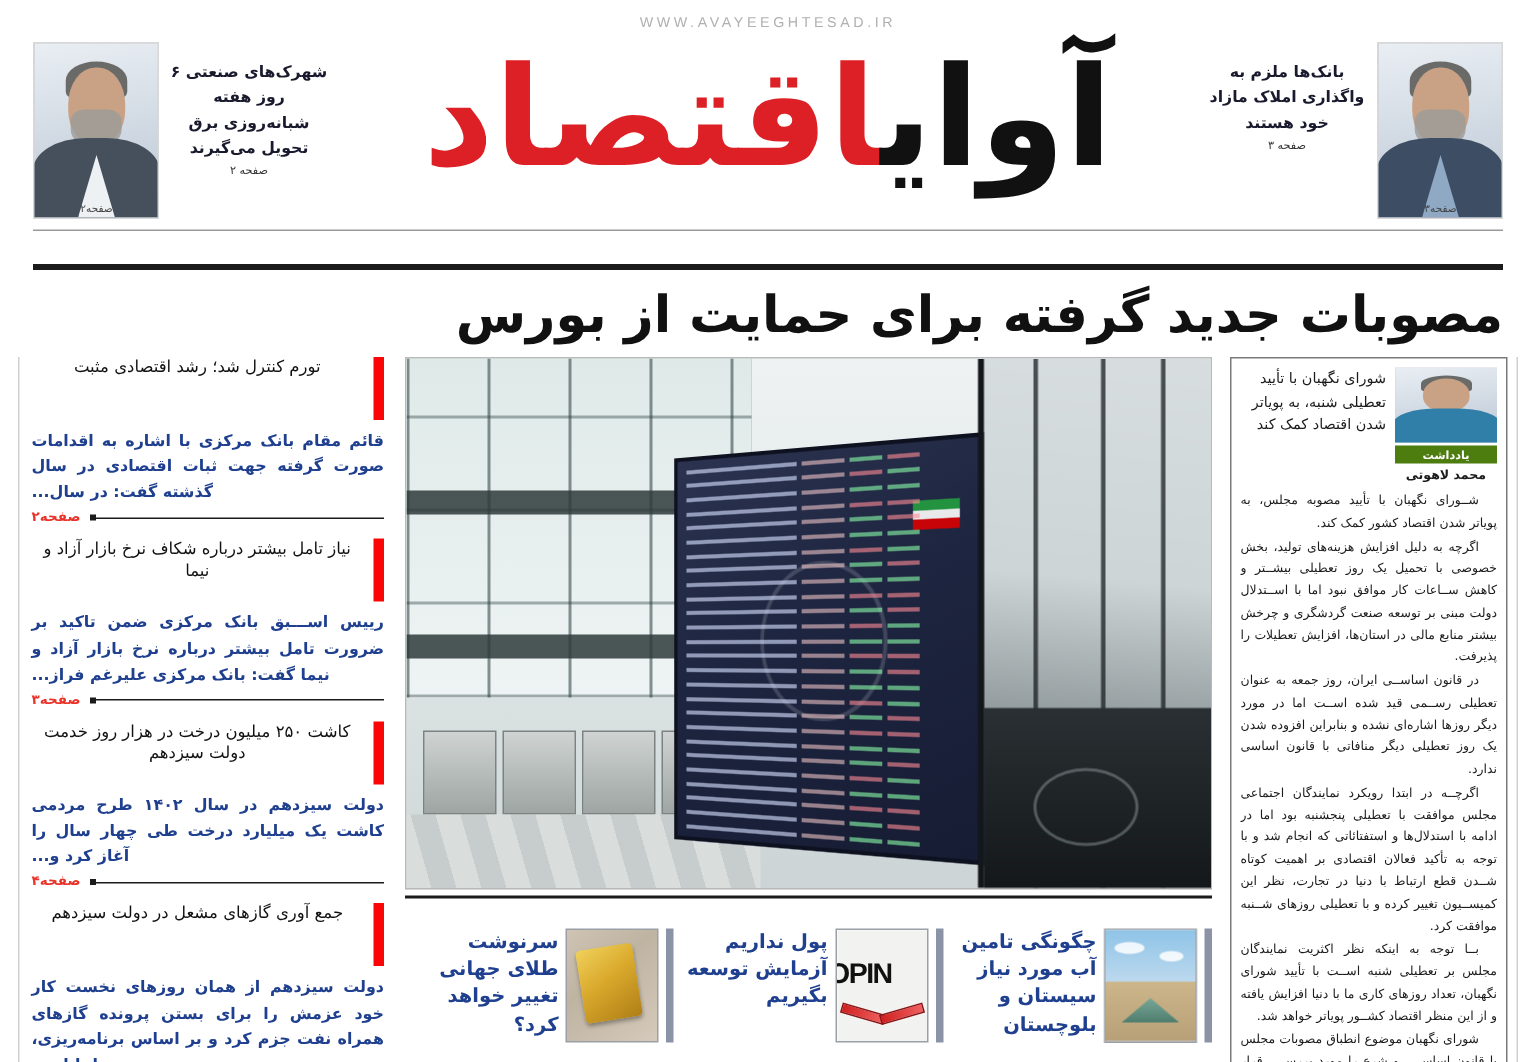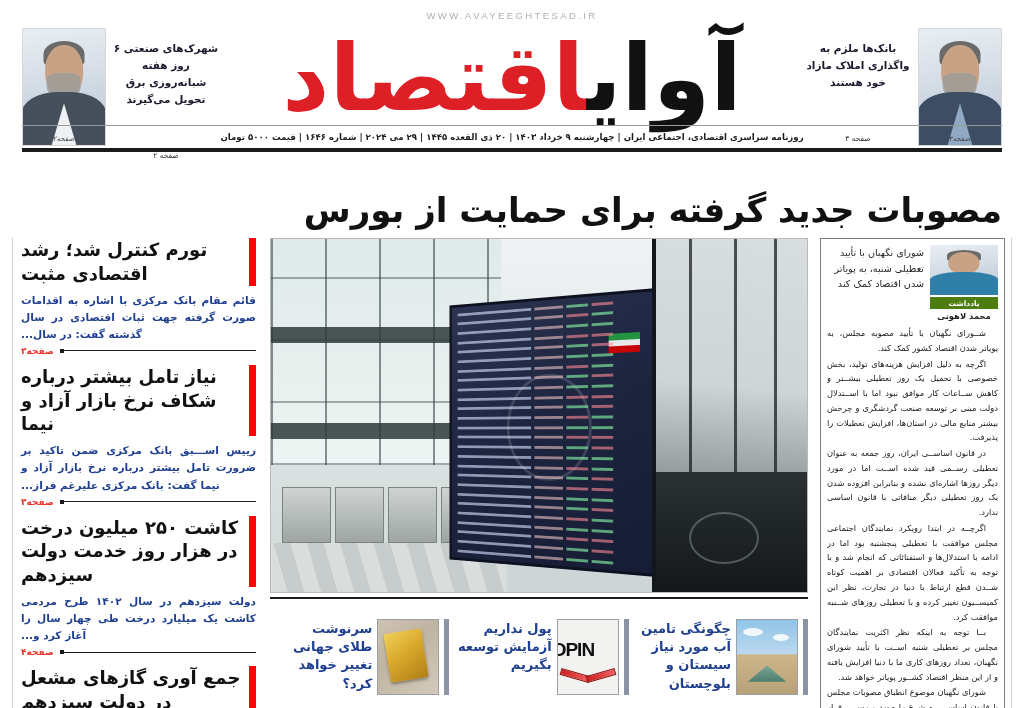--- a/index.html
+++ b/index.html
@@ -17,21 +17,21 @@
     position: relative;
     width: 1024px;
     height: 708px;
     background: #ffffff;
   }
 
   
   .masthead {
     position: relative;
     width: 1024px;
-    height: 152px;
+    height: 180px;
     background: #ffffff;
   }
 
   .site-url {
     position: absolute;
     top: 10px;
     left: 0; right: 0;
     text-align: center;
     font-size: 9.5px;
     letter-spacing: 2.4px;
@@ -129,21 +129,20 @@
     font-size: 10.5px;
     line-height: 1.62;
     font-weight: bold;
     color: #1a1a2e;
     text-align: center;
   }
   .masthead-teaser.left { left: 112px; }
   .masthead-teaser.right { right: 112px; }
 
   .teaser-page {
-    margin-top: 42px;
     font-size: 7.5px;
     font-weight: normal;
     color: #333;
   }
 
   
   .logo-wrap {
     position: absolute;
     top: 18px;
     left: 50%;
@@ -253,25 +252,25 @@
   }
   .side-bar-accent {
     flex: 0 0 7px;
     width: 7px;
     background: #fb0606;
     align-self: stretch;
     min-height: 42px;
   }
   .side-title {
     flex: 1;
-    font-size: 18px;
-    font-weight: bold;
+    font-size: 11px;
+    font-weight: normal;
     line-height: 1.32;
     color: #111;
-    text-align: left;
+    text-align: center;
   }
   .side-lead {
     margin-top: 6px;
     font-size: 10.6px;
     line-height: 1.62;
     color: #1f3f8f;
     text-align: justify;
     text-align-last: left;
     font-weight: bold;
   }
@@ -664,21 +663,20 @@
       <div>بانک‌ها ملزم به واگذاری املاک مازاد خود هستند</div>
       <div class="teaser-page">صفحه ۳</div>
     </div>
 
     <div class="logo-wrap">
       <div class="logo-text"><span class="logo-a">آوای</span><span class="logo-b">اقتصاد</span></div>
       <div class="logo-swoosh"></div>
     </div>
 
     <div class="info-rule-top"></div>
-    <div class="info-line">روزنامه سراسری اقتصادی، اجتماعی ایران | چهارشنبه ۹ خرداد ۱۴۰۳ | ۲۰ ذی القعده ۱۴۴۵ | ۲۹ می ۲۰۲۴ | شماره ۱۶۴۶ | قیمت ۵۰۰۰ تومان</div>
     <div class="info-rule-bottom"></div>
   </div>
 
   <div class="headline-band">
     <div class="headline">مصوبات جدید گرفته برای حمایت از بورس</div>
   </div>
 
   <div class="content">
 
     <div class="sidebar">

